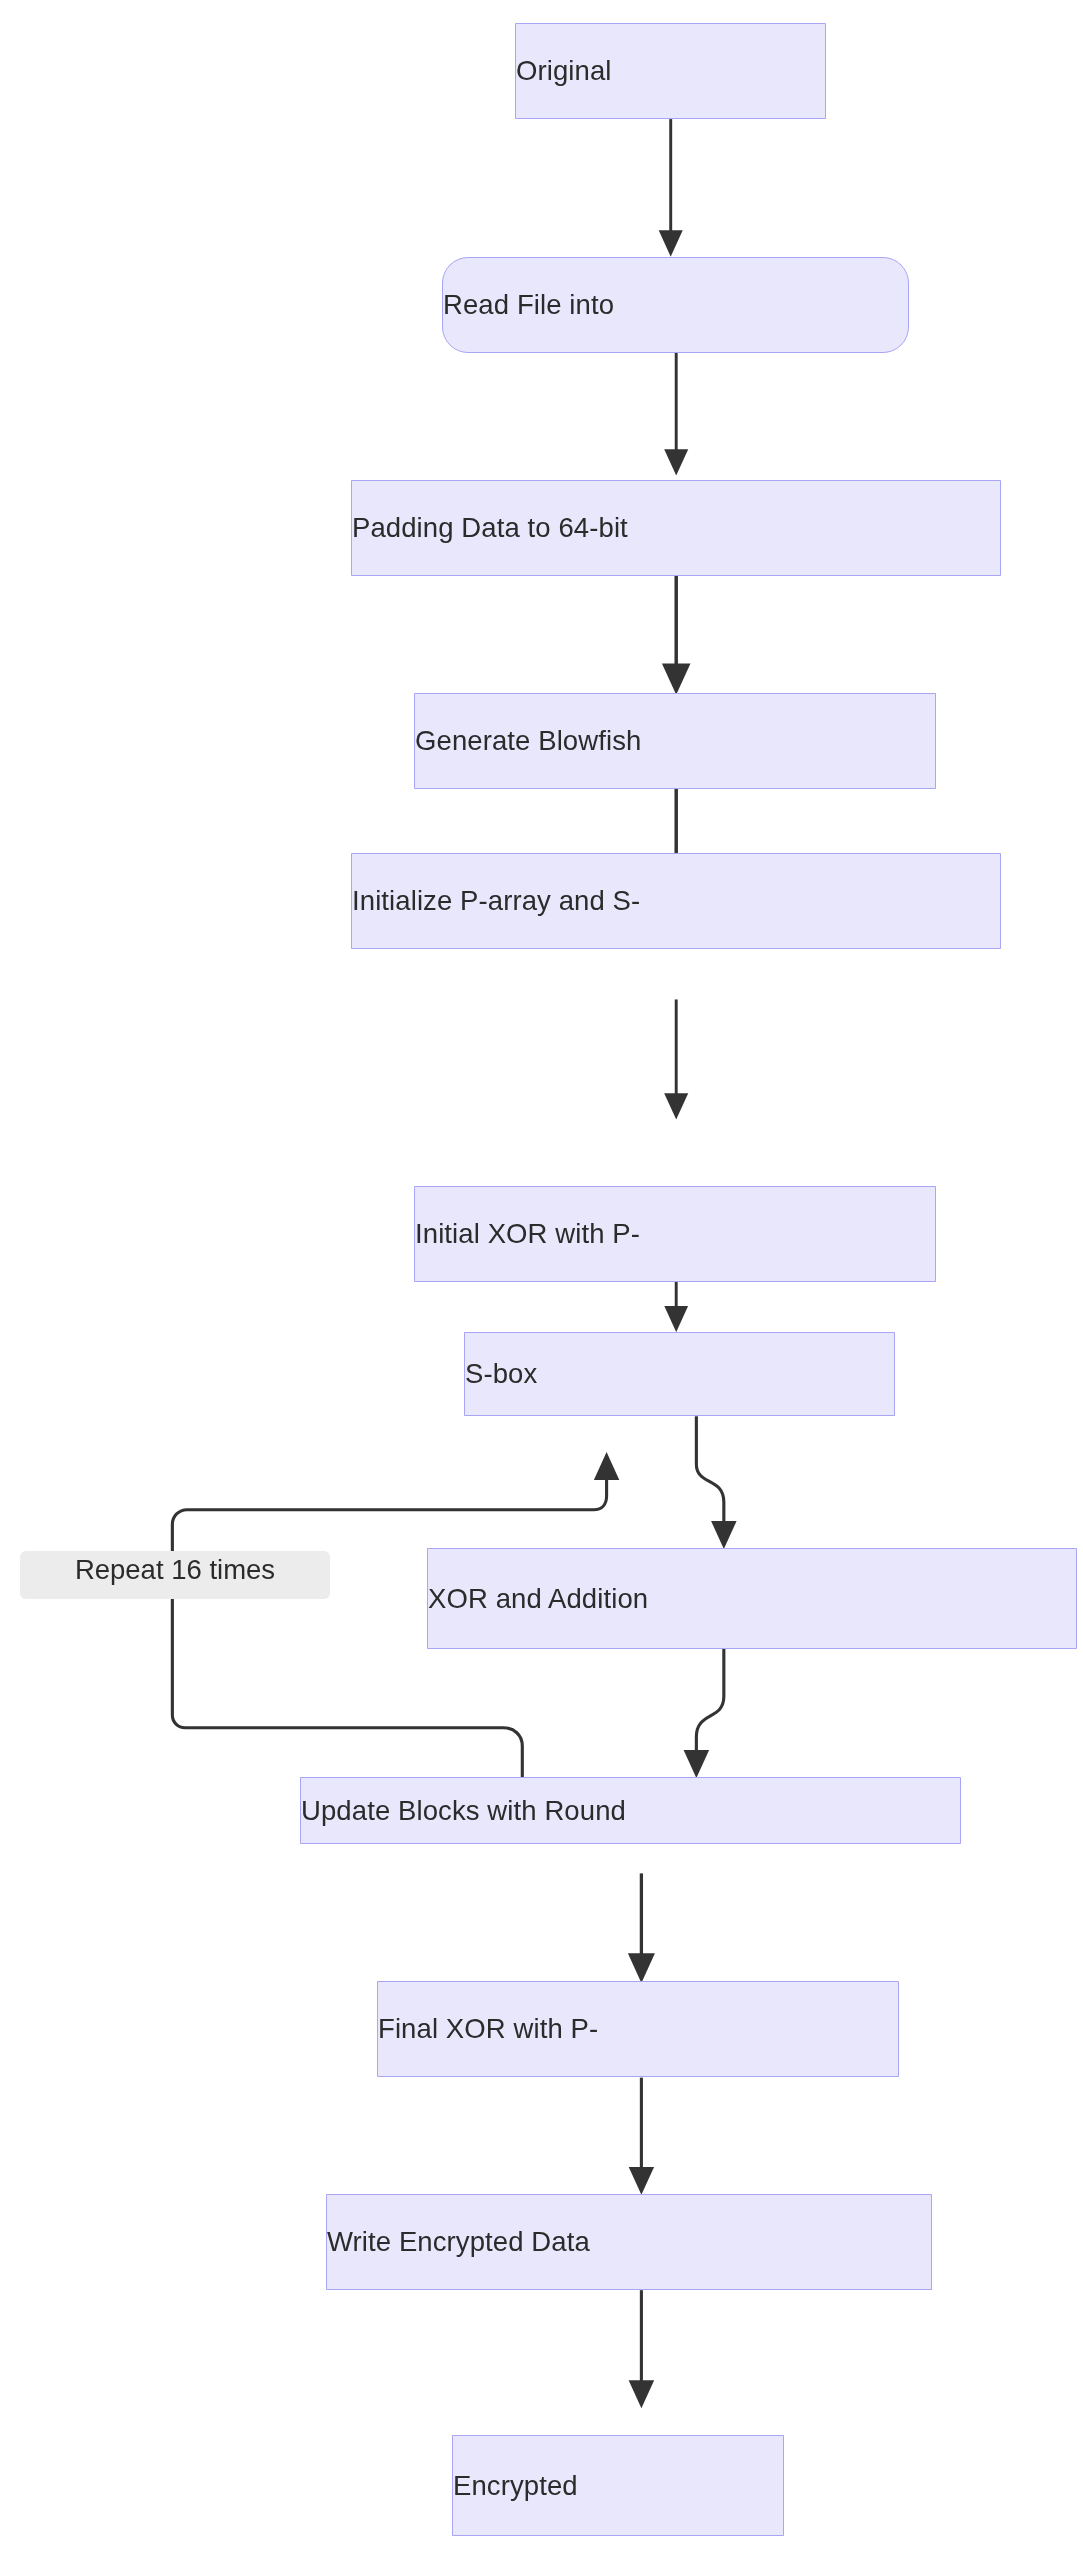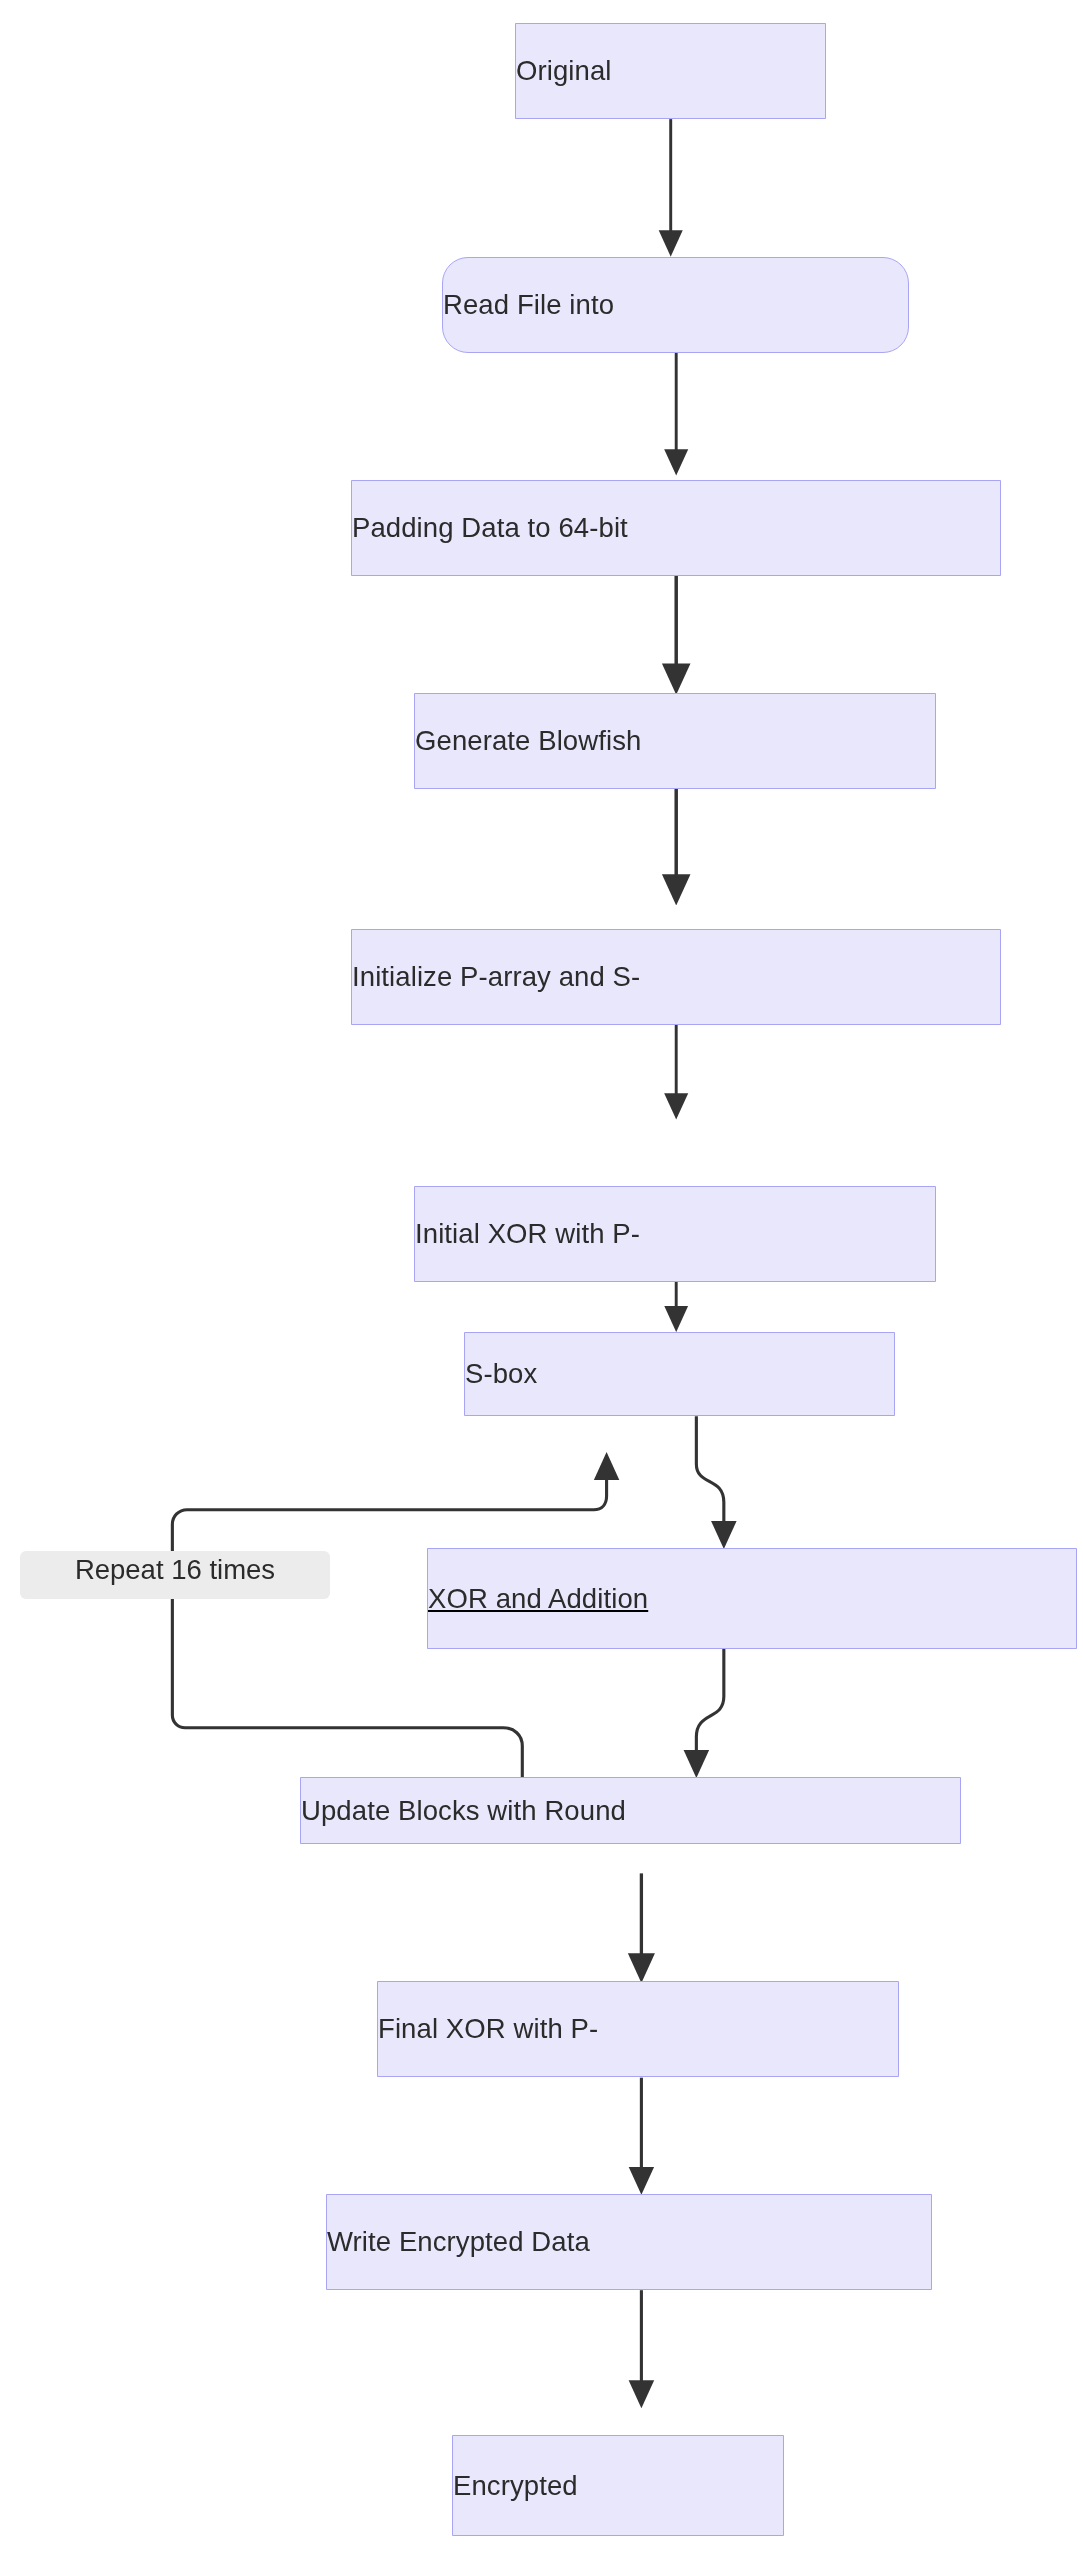--- a/index.html
+++ b/index.html
@@ -122,33 +122,33 @@
   </div>
 
   <div class="node" style="left:351px; top:480px; width:650px; height:96px;">
     <span class="node-label">Padding Data to 64-bit</span>
   </div>
 
   <div class="node" style="left:414px; top:693px; width:522px; height:96px;">
     <span class="node-label">Generate Blowfish</span>
   </div>
 
-  <div class="node" style="left:351px; top:929px; width:650px; height:96px;">
+  <div class="node" style="left:351px; top:853px; width:650px; height:96px;">
     <span class="node-label">Initialize P-array and S-</span>
   </div>
 
   <div class="node" style="left:414px; top:1186px; width:522px; height:96px;">
     <span class="node-label">Initial XOR with P-</span>
   </div>
 
   <div class="node" style="left:464px; top:1332px; width:431px; height:84px;">
     <span class="node-label">S-box</span>
   </div>
 
-  <div class="node" style="left:427px; top:1548px; width:650px; height:101px;text-decoration:underline;">
+  <div class="node" style="left:427px; top:1548px; width:650px; height:101px;">
     <span class="node-label">XOR and Addition</span>
   </div>
 
   <div class="node" style="left:300px; top:1777px; width:661px; height:67px;">
     <span class="node-label">Update Blocks with Round</span>
   </div>
 
   <div class="node" style="left:377px; top:1981px; width:522px; height:96px;">
     <span class="node-label">Final XOR with P-</span>
   </div>

